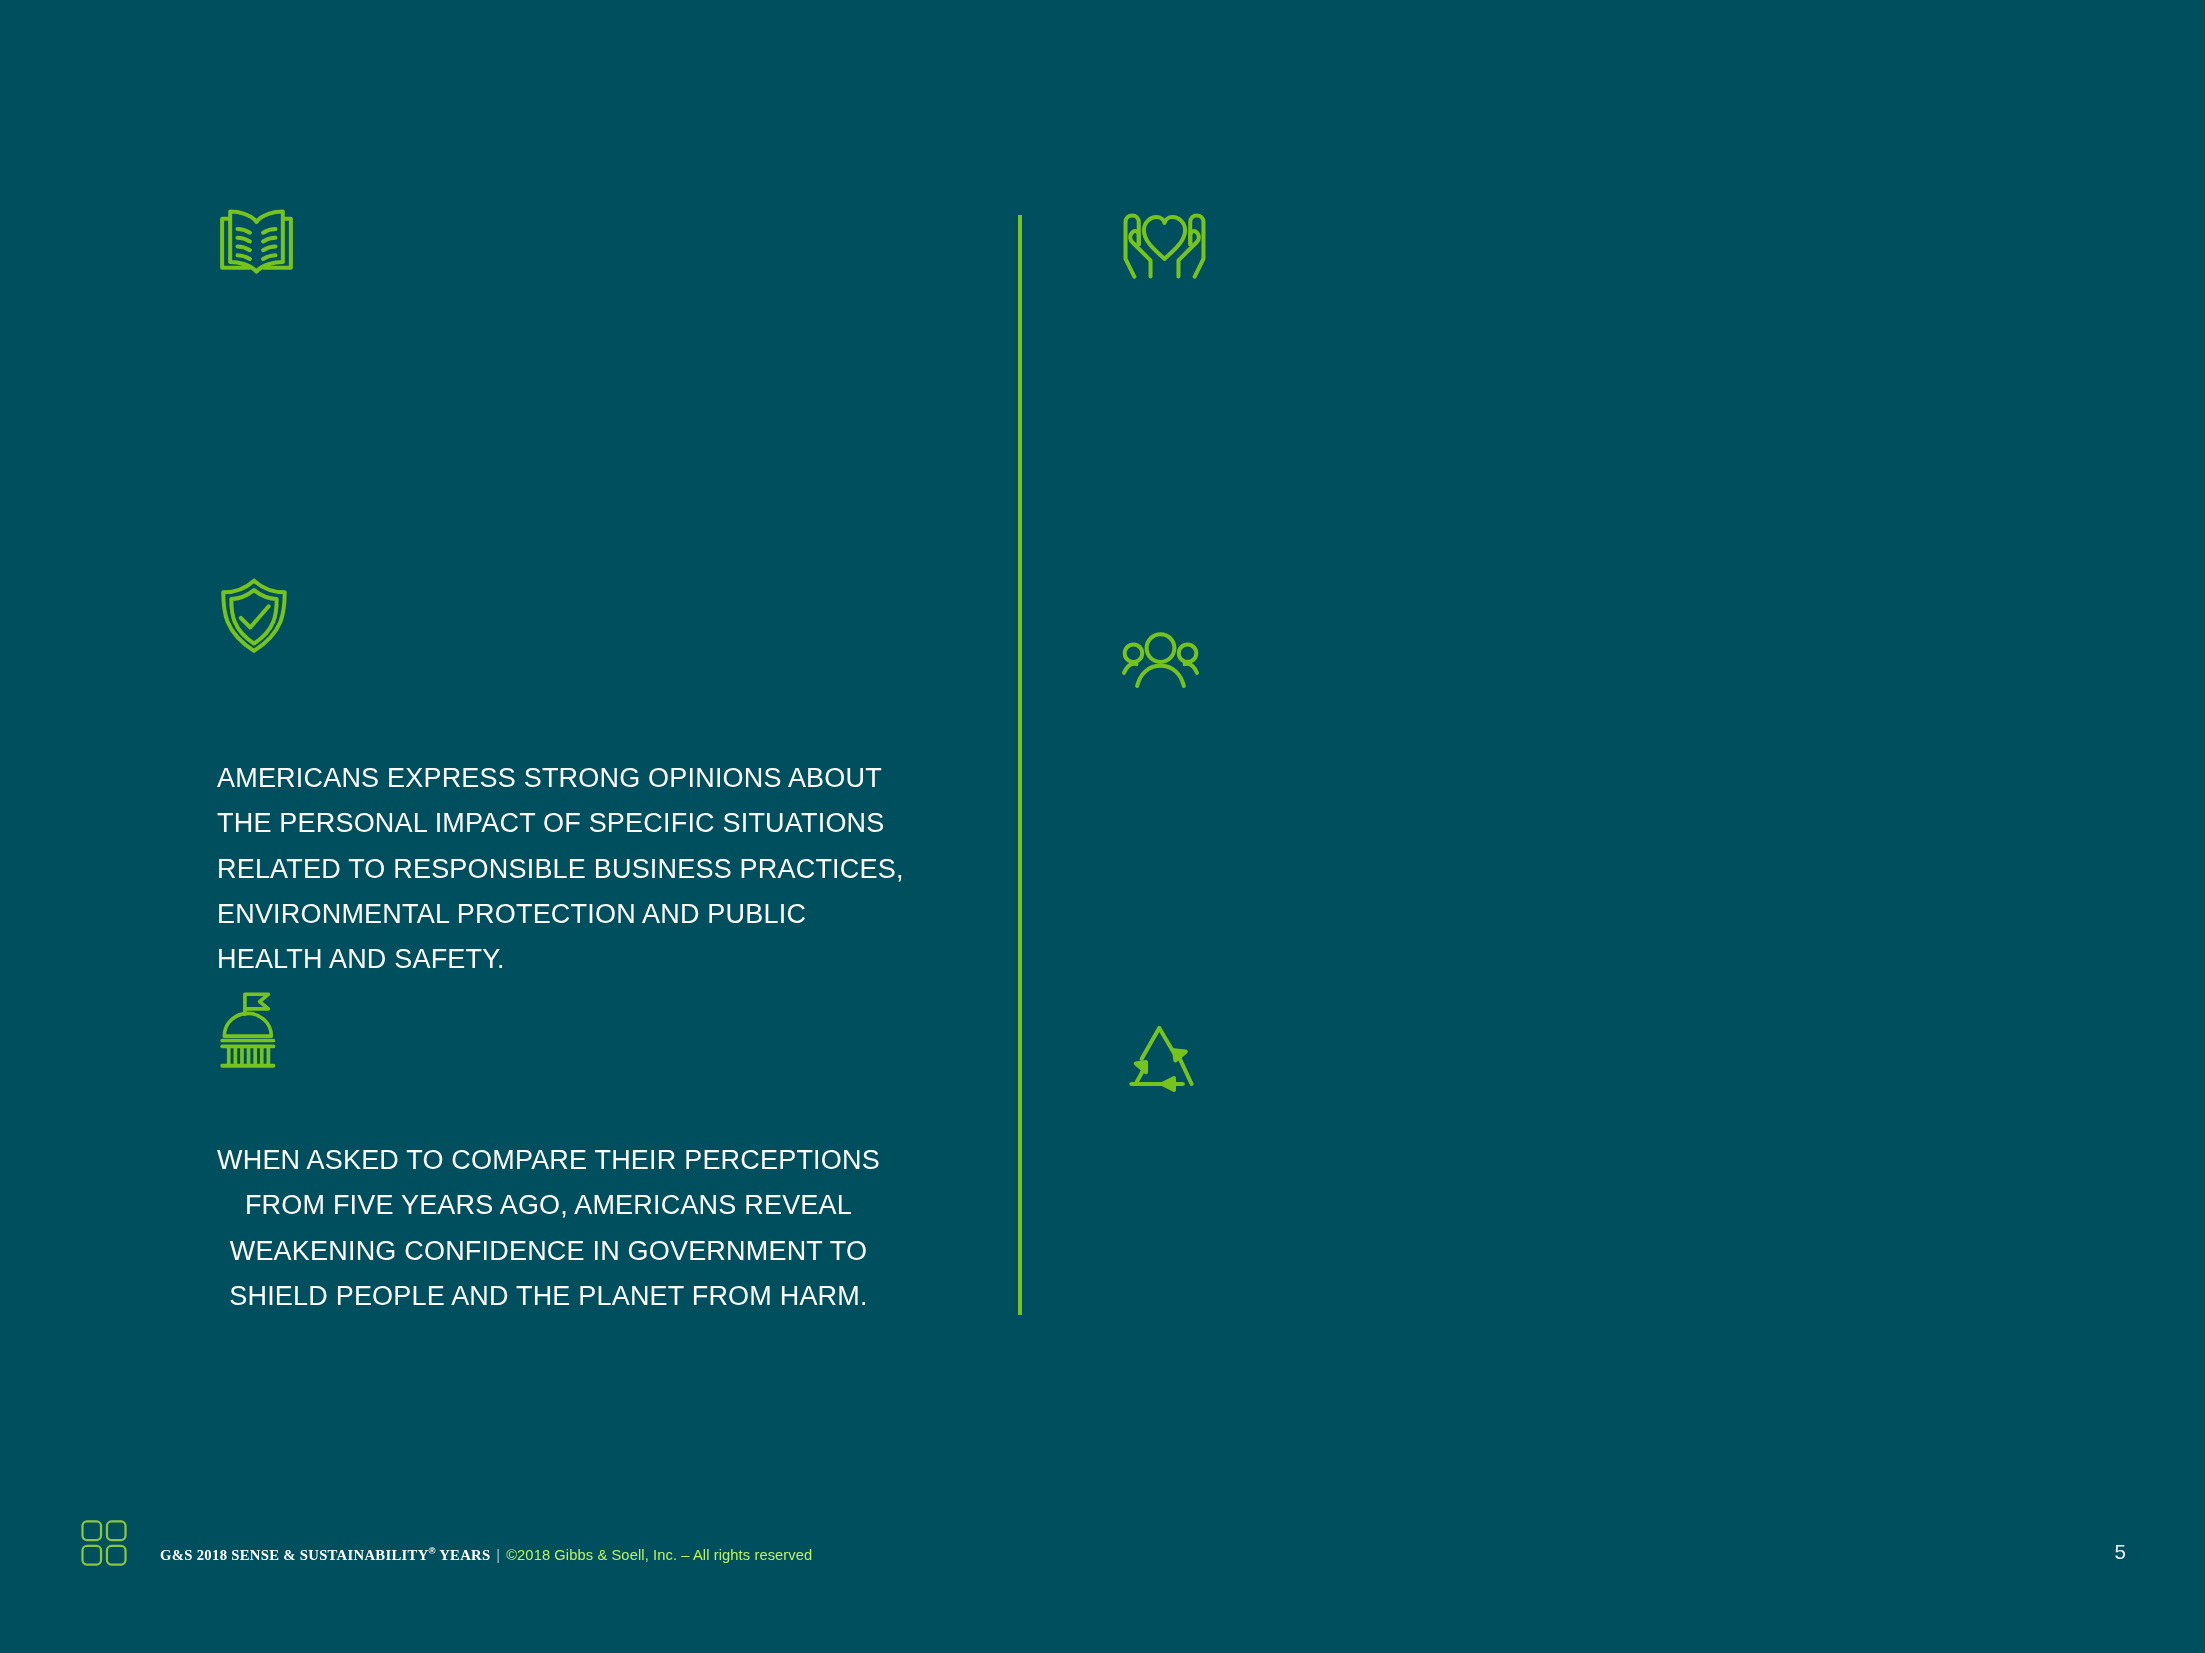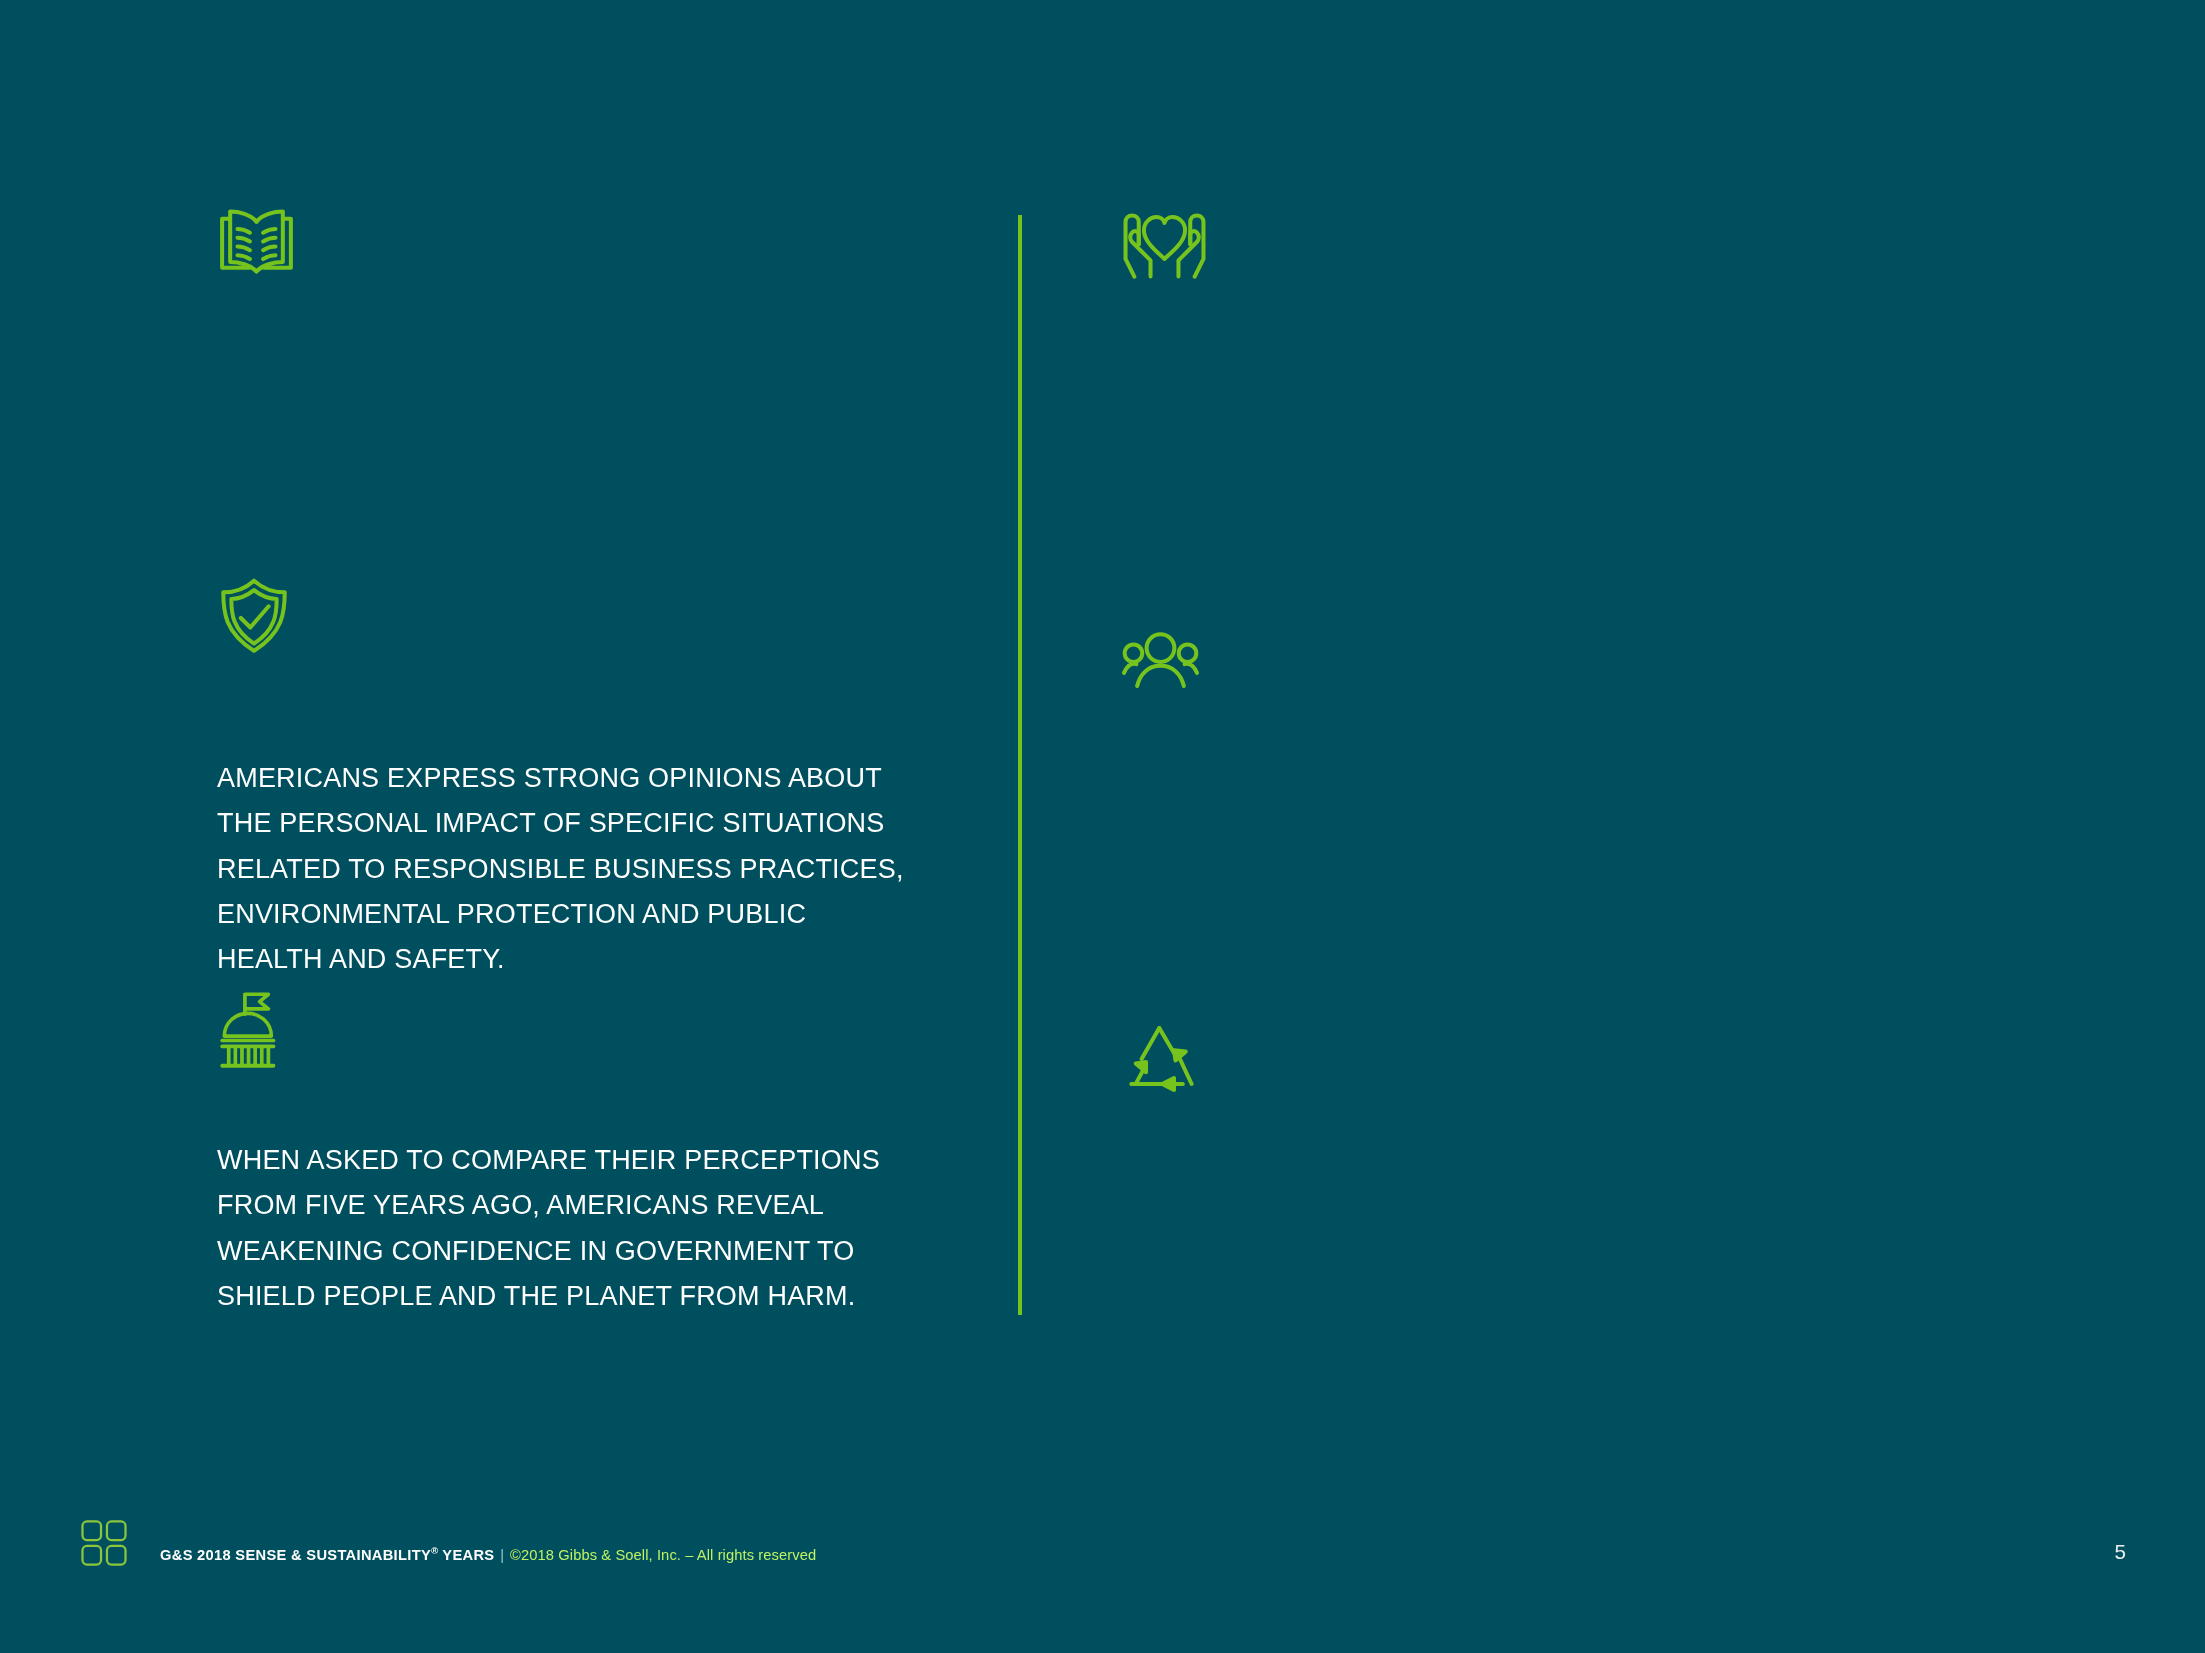--- a/index.html
+++ b/index.html
@@ -37,21 +37,21 @@
     top: 206px;
   }
   .col-left  { left: 217px;  width: 735px; }
   .col-right { left: 1121px; width: 823px; }
 
   .block { position: absolute; left: 0; }
 
   
   .b-l1 { top: 0px;    }
   .b-l2 { top: 371px;  }
-  .b-l3 { top: 783px; }
+  .b-l3 { top: 783px; text-align: center; }
   .b-r1 { top: 0px;    }
   .b-r2 { top: 426px;  }
   .b-r3 { top: 816px; }
 
   .icon-wrap {
     display: block;
     height: 96px;
     margin-bottom: 0;
   }
   .icon-wrap svg { display: block; }
@@ -87,20 +87,21 @@
     left: 160px;
     top: 27px;
     font-size: 14.7px;
     letter-spacing: 0.1px;
     color: #ffffff;
     white-space: nowrap;
   }
   .footer-text .ft-strong {
     font-weight: 700;
     letter-spacing: 0.3px;
+    font-family: Liberation Serif, serif;
   }
   .footer-text .ft-sup {
     font-size: 9.6px;
     vertical-align: super;
     font-weight: 700;
   }
   .footer-text .ft-sep {
     color: #9fc3c9;
     margin: 0 5.9px;
     font-weight: 300;

